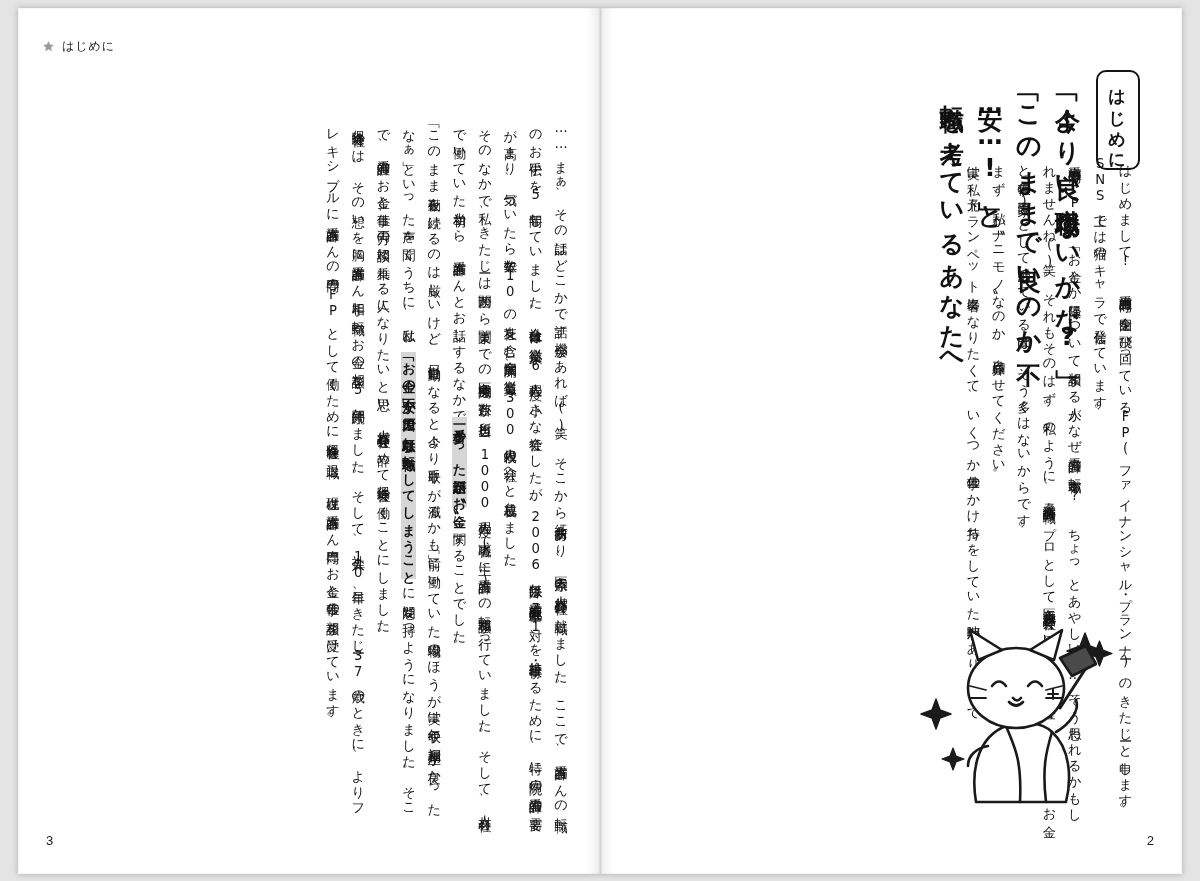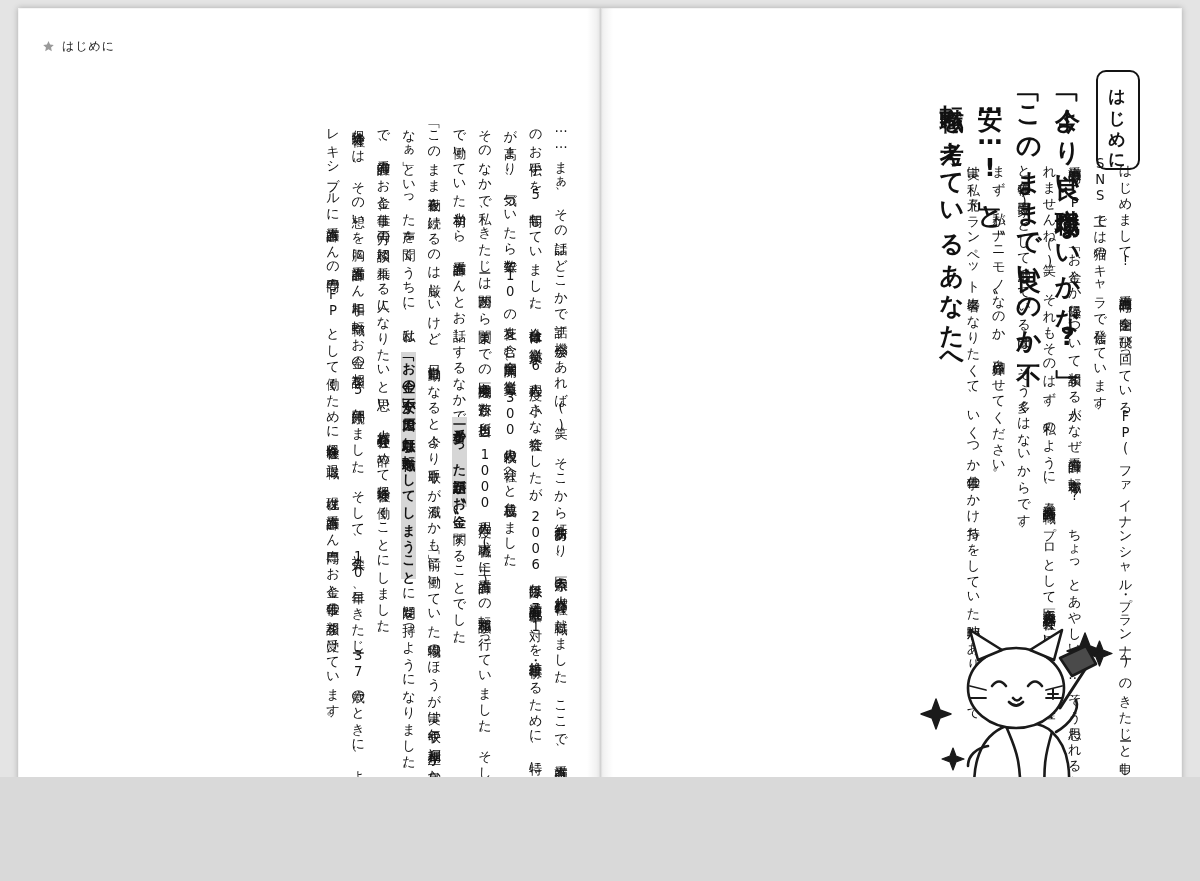--- a/index.html
+++ b/index.html
@@ -6,21 +6,21 @@
     margin: 0;
     padding: 0;
     background: #d9d9d9;
   }
   body {
     font-family: "Liberation Sans", "DejaVu Sans", sans-serif;
   }
   #page {
     position: relative;
     width: 1200px;
-    height: 777px;
+    height: 881px;
     background: #e4e4e4;
     overflow: hidden;
   }
   
   .spread {
     position: absolute;
     left: 18px;
     top: 8px;
     width: 1164px;
     height: 866px;

